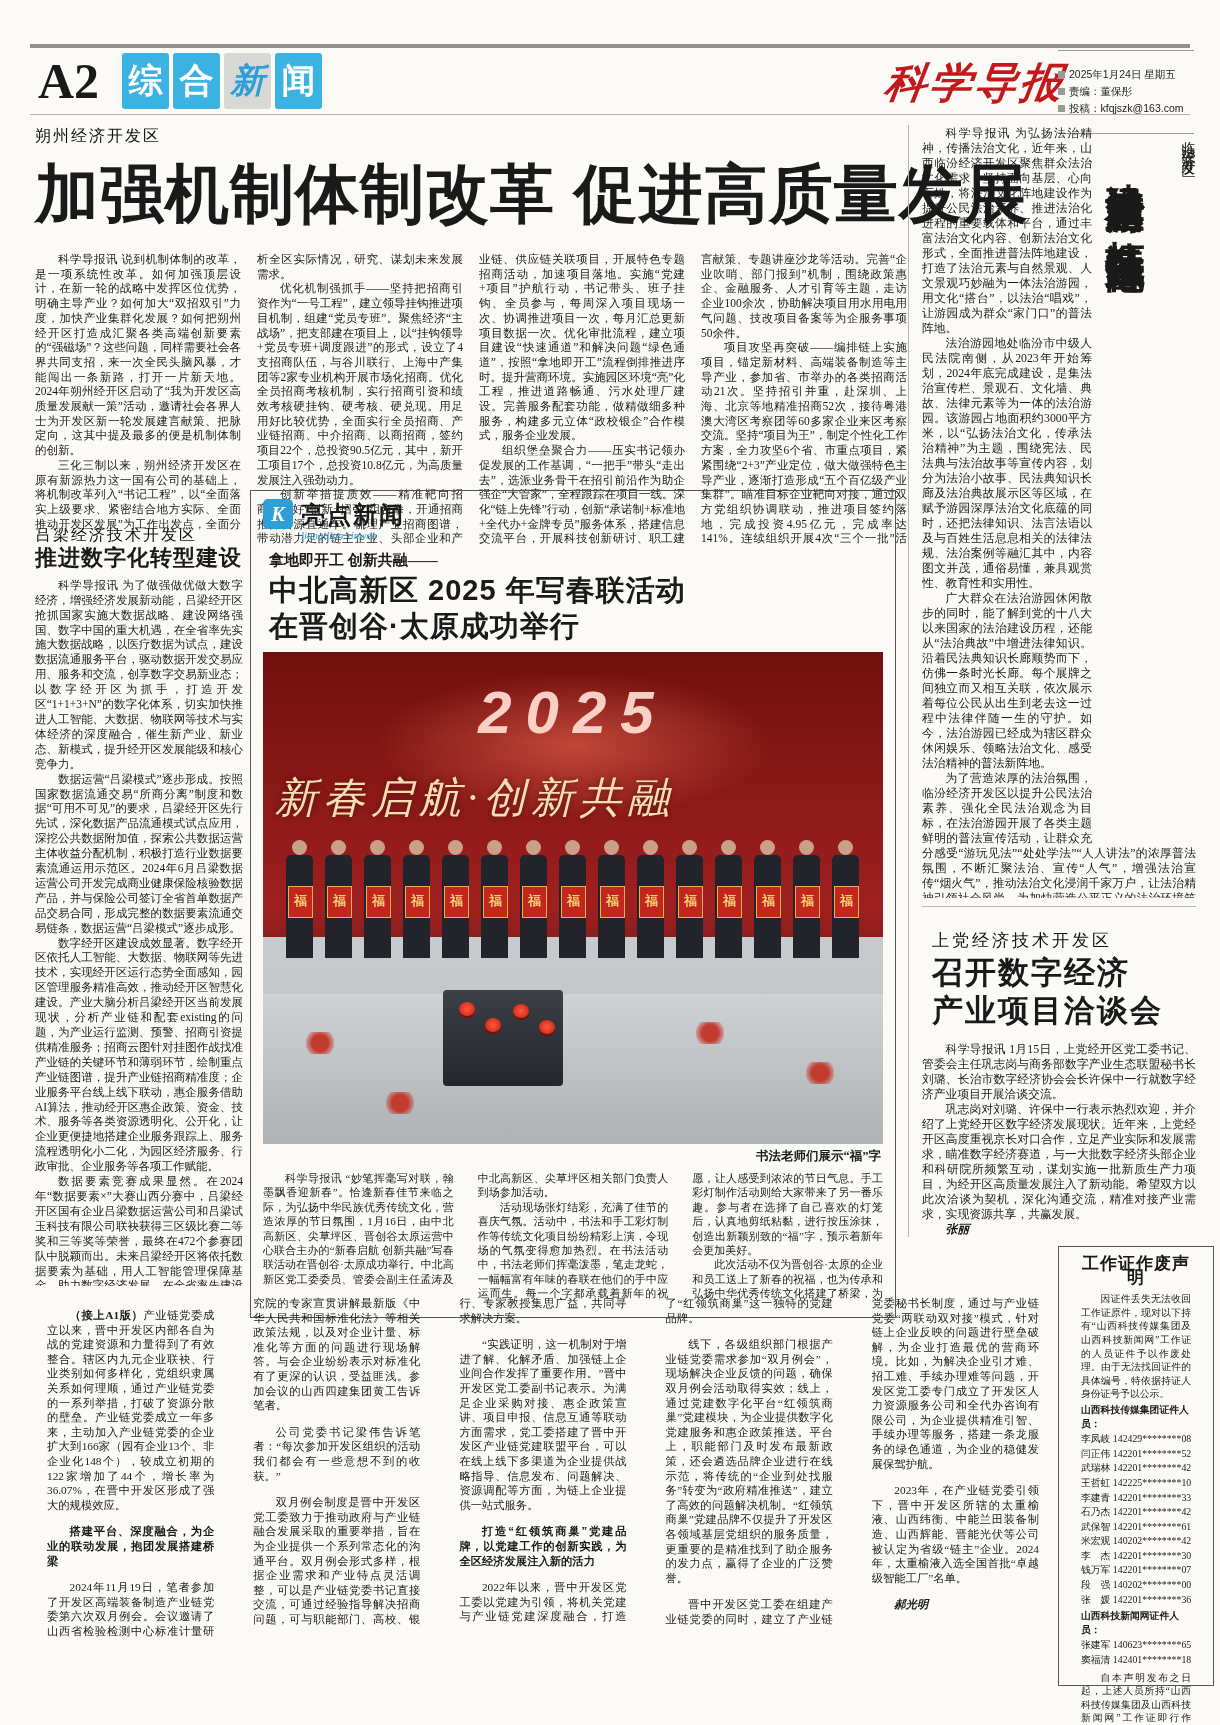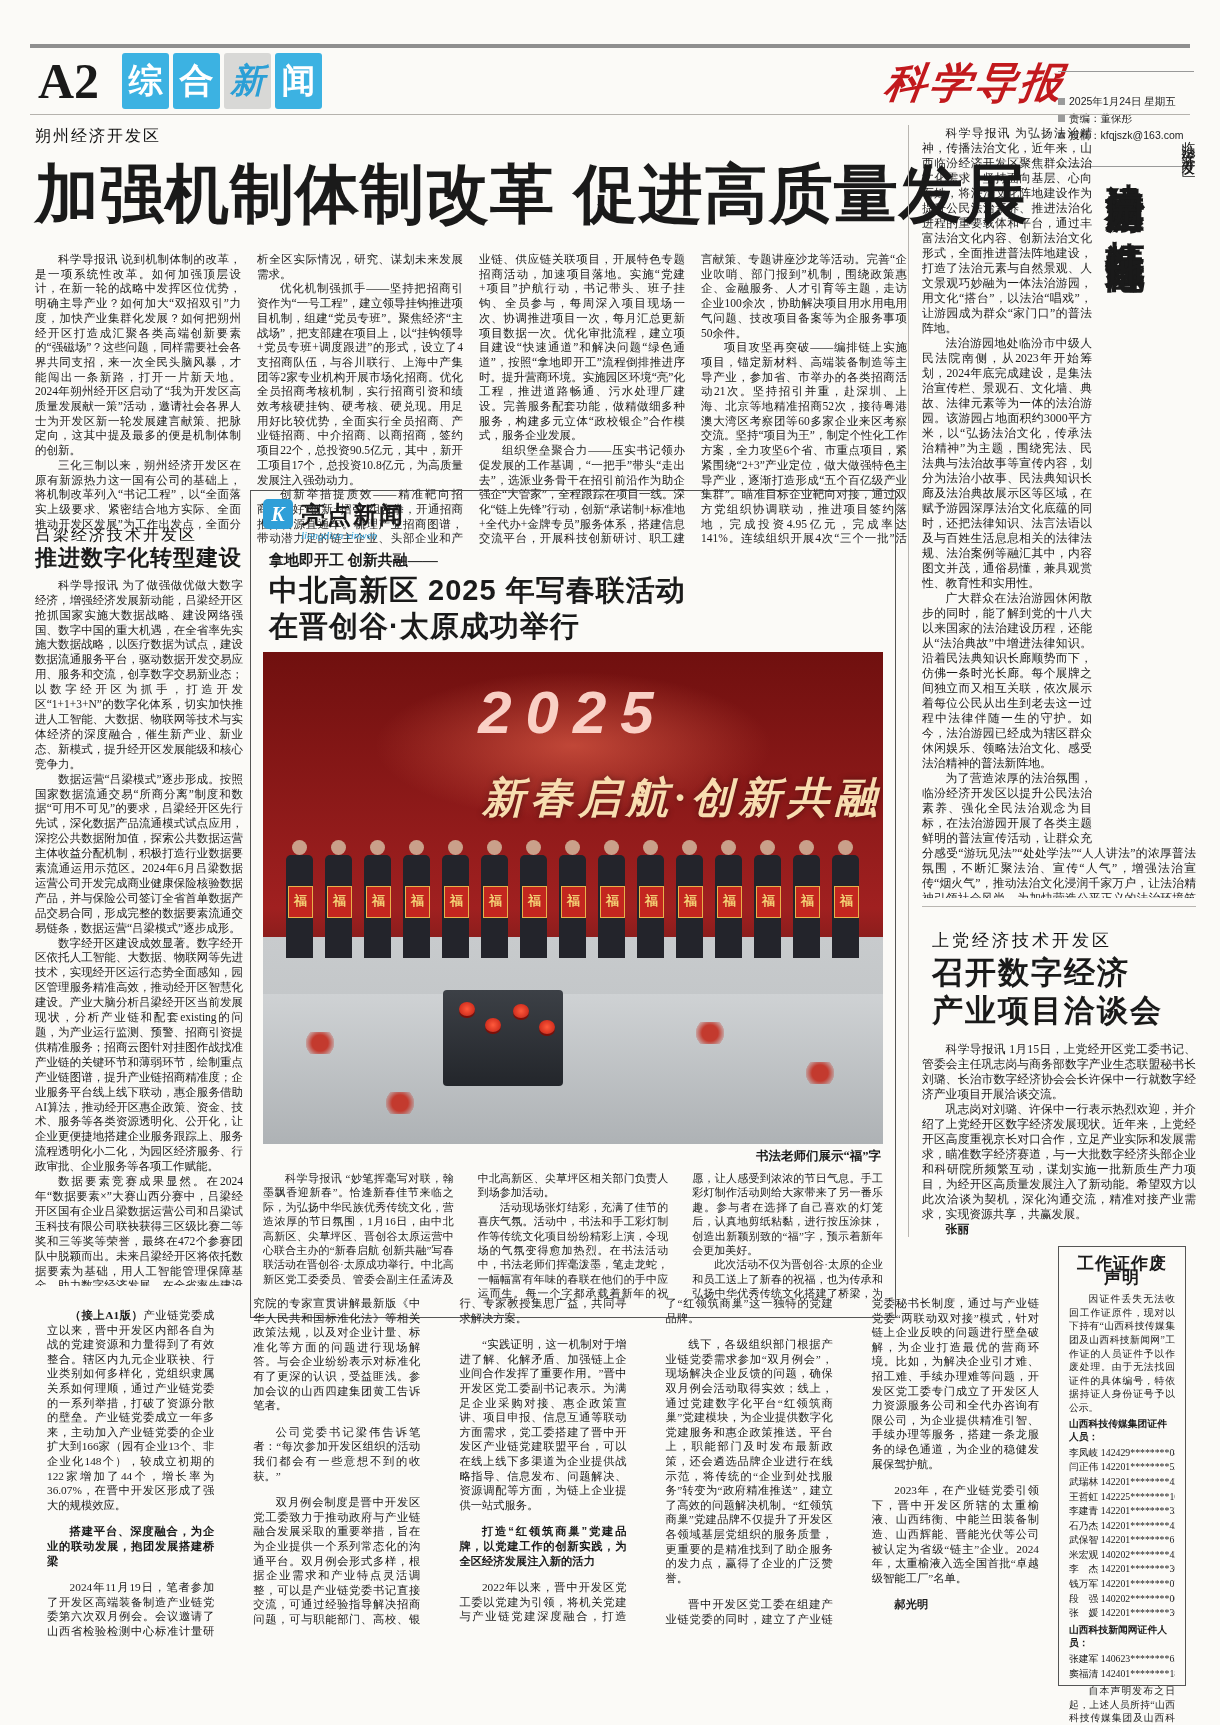--- a/index.html
+++ b/index.html
@@ -10,27 +10,27 @@
   .header-hairline{position:absolute;left:30px;top:114px;width:1160px;height:1px;background:#b5b2ad;}
   .pageno{position:absolute;left:38px;top:52px;font-size:50px;font-weight:bold;font-family:"Liberation Serif",serif;}
   .section-blocks{position:absolute;left:122px;top:53px;display:flex;gap:4px;}
   .sec-block{width:47px;height:56px;display:flex;align-items:center;justify-content:center;
              font-family:"Liberation Sans","DejaVu Sans",sans-serif;font-weight:bold;font-size:34px;
              background:#3cb2e2;color:#fff;border-radius:3px;}
   .sec-block.alt{background:#d8d8d6;color:#2b9fd6;font-family:"Liberation Serif",serif;font-style:italic;}
   .masthead{position:absolute;left:885px;top:55px;font-size:42px;font-weight:bold;font-style:italic;
             color:#c2191d;transform:skewX(-8deg);letter-spacing:3px;font-family:"Liberation Serif",serif;}
   .pubinfo{position:absolute;left:1058px;top:50px;width:136px;font-family:"Liberation Sans","DejaVu Sans",sans-serif;
-           font-size:10.5px;color:#222;border-top:1px solid #999;border-bottom:1px solid #999;padding:20px 0;margin-top:21px;}
+           font-size:10.5px;color:#222;border-top:1px solid #999;border-bottom:1px solid #999;padding:14px 0;}
   .pubinfo div{margin:3px 0;white-space:nowrap;}
   .pubinfo .sq{display:inline-block;width:7px;height:7px;background:#9a9a9a;margin-right:4px;}
   
   .kicker{font-family:"Liberation Sans","DejaVu Sans",sans-serif;font-size:16px;letter-spacing:2px;color:#111;}
   .bodytext p{margin:0;text-indent:2em;text-align:justify;}
-  .byline{text-align:right;font-weight:bold;margin-top:2px;}
+  .byline{text-align:right;font-weight:bold;margin-top:2px;font-style:italic;}
   
   .shuozhou{position:absolute;left:35px;top:126px;width:872px;height:394px;}
   .shuozhou .headline{font-family:"Liberation Sans","DejaVu Sans",sans-serif;font-weight:900;
       font-size:64px;letter-spacing:1px;margin:4px 0 14px 0;white-space:nowrap;}
   .shuozhou .cols{column-count:4;column-gap:16px;font-size:11.5px;line-height:14.7px;height:300px;overflow:hidden;}
   
   .vline-right{position:absolute;left:908px;top:125px;width:1px;height:1112px;background:#b9b6b1;}
   .fazhi{position:absolute;left:922px;top:126px;width:274px;height:772px;font-size:11.8px;line-height:15px;overflow:hidden;}
   .fazhi-float{float:right;width:96px;height:712px;position:relative;margin-left:8px;}
   .fz-kicker{position:absolute;right:0;top:4px;writing-mode:vertical-rl;font-family:"Liberation Sans","DejaVu Sans",sans-serif;
@@ -50,22 +50,22 @@
            font-family:"Liberation Serif",serif;font-style:italic;}
   .ld-title{font-family:"Liberation Serif",serif;font-weight:900;font-size:24px;letter-spacing:2px;}
   .ld-pinyin{font-style:italic;font-size:11px;color:#2f9fd8;margin-top:-2px;}
   .ld-kicker{font-weight:bold;font-size:15px;margin:10px 0 2px 6px;font-family:"Liberation Serif",serif;}
   .ld-headline{font-family:"Liberation Sans","DejaVu Sans",sans-serif;font-weight:900;font-size:29px;
                line-height:36px;margin:2px 0 8px 6px;letter-spacing:1px;}
   .photo{position:relative;width:620px;height:492px;overflow:hidden;background:linear-gradient(#70100f 0%,#a02020 52%,#8c1d1c 58%,#c8cbcd 58%,#b9bdbf 100%);}
   .photo .glow{position:absolute;left:18%;top:4%;width:64%;height:30%;background:radial-gradient(closest-side,rgba(255,120,90,.5),rgba(255,120,90,0));}
   .photo .year{position:absolute;top:26px;width:100%;text-align:center;font-family:"Liberation Sans","DejaVu Sans",sans-serif;
                font-weight:bold;font-style:italic;font-size:60px;letter-spacing:14px;color:#ffd9ce;opacity:.95;}
-  .photo .script{position:absolute;top:118px;width:100%;text-align:right;font-style:italic;font-weight:bold;
-                 font-size:42px;letter-spacing:6px;color:#f7ddb0;text-shadow:0 0 6px rgba(0,0,0,.4);}
+  .photo .script{position:absolute;top:118px;width:100%;text-align:left;font-style:italic;font-weight:normal;
+                 font-size:42px;letter-spacing:6px;color:#f7ddb0;text-shadow:0 0 6px rgba(0,0,0,.4);margin-left:12px;}
   .photo .people{position:absolute;left:0;top:188px;width:100%;display:flex;justify-content:center;gap:9px;}
   .person{width:30px;height:118px;position:relative;}
   .person .head{position:absolute;left:7px;top:0;width:15px;height:15px;border-radius:50%;background:#caa08a;}
   .person .body{position:absolute;left:1px;top:15px;width:27px;height:103px;background:#23242b;border-radius:5px 5px 0 0;}
   .person .paper{position:absolute;left:3px;top:46px;width:23px;height:30px;background:#c3261f;border:1px solid #e8b24a;
                  color:#f3cf74;font-size:13px;line-height:28px;text-align:center;font-weight:bold;}
   .photo .stage{position:absolute;left:0;bottom:0;width:100%;height:150px;background:linear-gradient(#cfd2d4,#aeb2b5);}
   .photo .cutout{position:absolute;width:34px;height:22px;background:radial-gradient(circle at 50% 50%,#c33a2e 0 40%,rgba(195,58,46,.25) 70%,transparent 71%);}
   .photo .speaker{position:absolute;left:180px;bottom:58px;width:120px;height:96px;background:linear-gradient(#3c4046,#23262b);border-radius:4px;}
   .photo .lantern{position:absolute;width:16px;height:14px;background:radial-gradient(circle,#ff5a3c,#c01d12);border-radius:50%;box-shadow:0 2px 0 #7d0d06;}
@@ -76,22 +76,22 @@
              padding-top:26px;font-size:11.8px;line-height:15px;overflow:hidden;}
   .shangdang .kicker{font-size:17px;letter-spacing:3px;margin-left:10px;}
   .shangdang .headline{font-family:Liberation Mono, monospace;font-weight:900;font-size:31px;
                        line-height:38px;margin:8px 0 10px 10px;letter-spacing:2px;}
   
   .bottom{position:absolute;left:35px;top:1296px;width:1016px;height:352px;column-count:5;column-gap:15px;
           font-size:11.3px;line-height:14.6px;overflow:hidden;}
   .bottom p{margin:12px;text-indent:2em;text-align:justify;}
   .bottom .subhead{font-weight:bold;text-indent:2em;font-family:"Liberation Sans","DejaVu Sans",sans-serif;}
   
-  .notice{position:absolute;left:1058px;top:1246px;width:128px;height:440px;border:1px solid #555;
-          box-sizing:border-box;padding:10px 10px;font-size:9.8px;line-height:13.6px;}
+  .notice{position:absolute;left:1058px;top:1246px;width:156px;height:440px;border:1px solid #555;
+          box-sizing:border-box;padding:10px 22px;font-size:9.8px;line-height:13.6px;}
   .notice h3{margin:0 0 8px 0;text-align:center;font-size:17px;letter-spacing:1px;
              font-family:"Liberation Sans","DejaVu Sans",sans-serif;}
   .notice .intro{text-indent:2em;text-align:justify;margin:0 0 2px 0;}
   .notice .grp{font-weight:bold;margin:2px 0;}
   .notice .entry{white-space:nowrap;overflow:hidden;line-height:14.6px;}
   .notice .closing{text-indent:2em;text-align:justify;margin:3px 0 4px 0;}
 </style>
 </head>
 <body>
 

